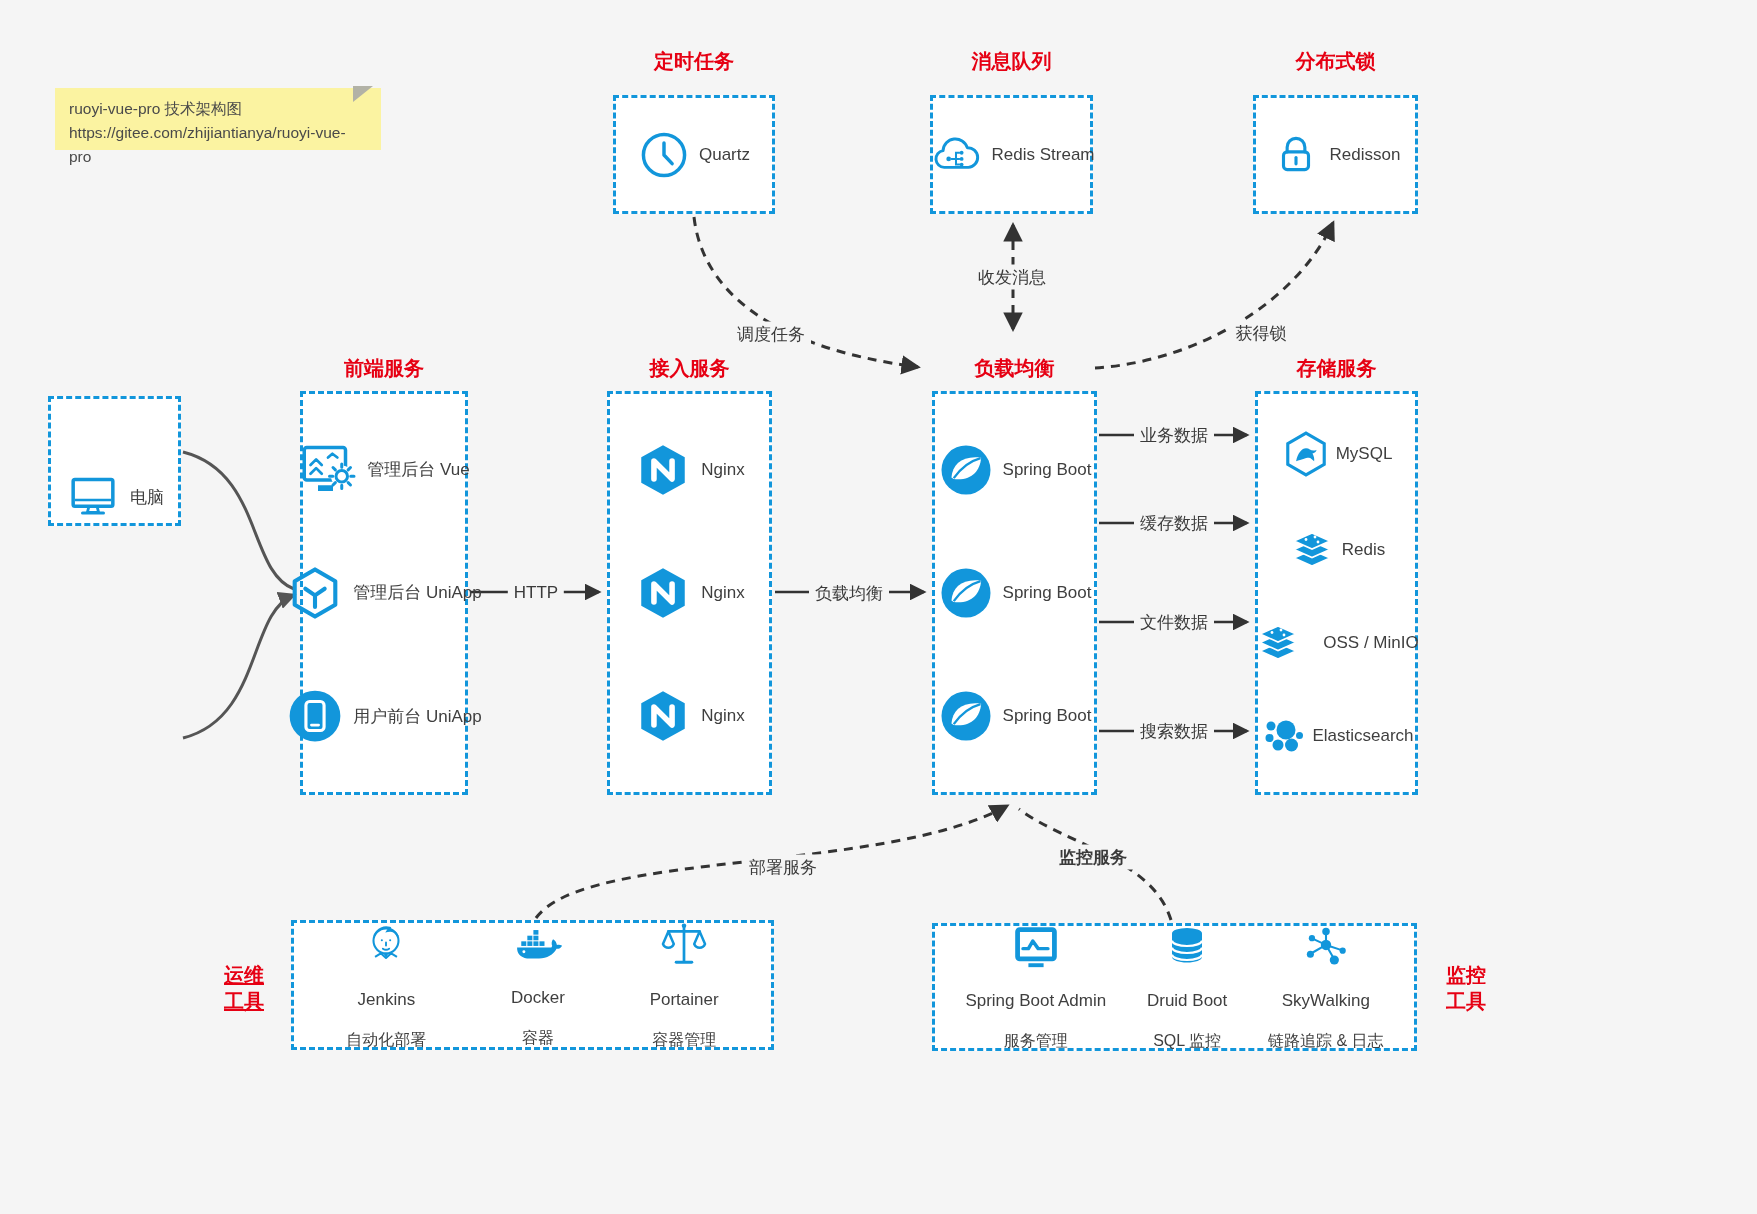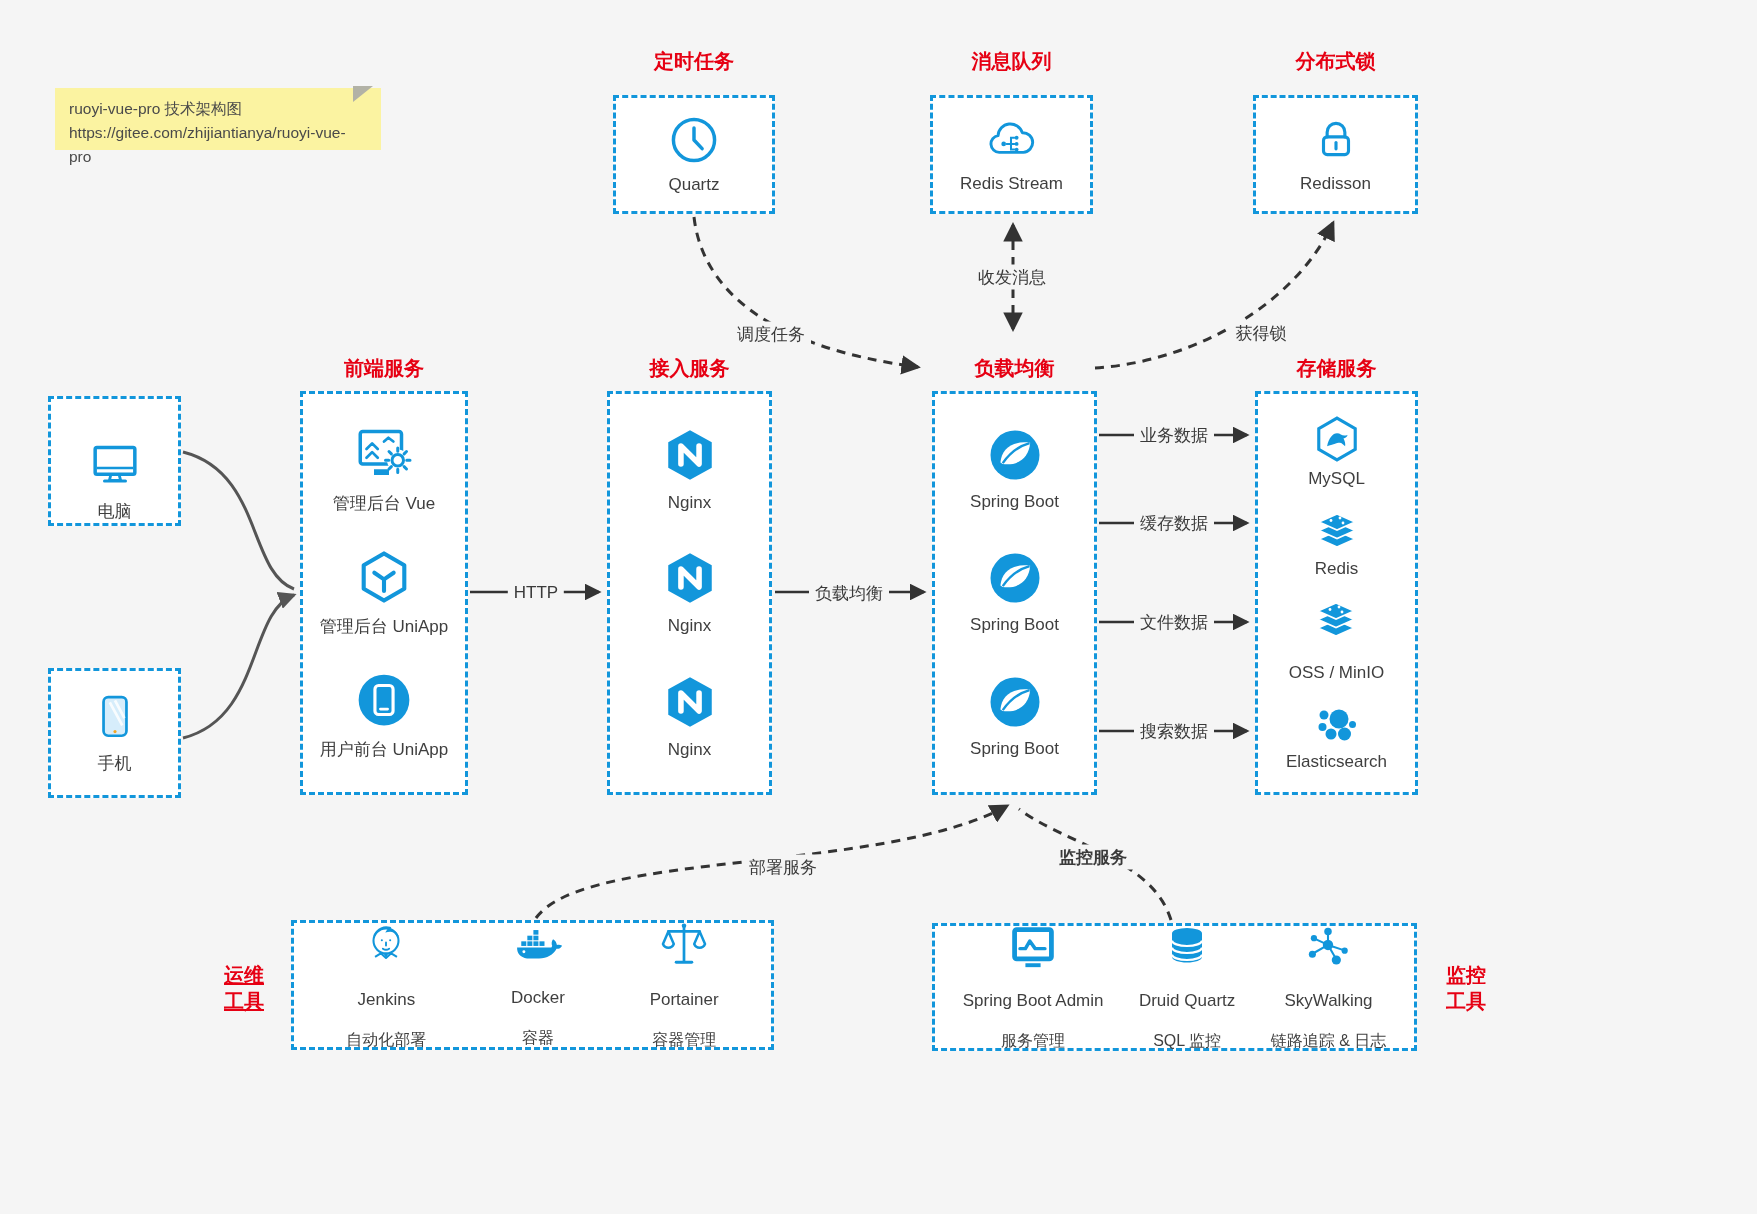--- a/index.html
+++ b/index.html
@@ -1,21 +1,21 @@
 <!DOCTYPE html>
 <html><head>
 <meta charset="utf-8">
 <style>
   html,body{margin:0;padding:0;background:#f5f5f5;font-family:"Liberation Sans","DejaVu Sans",sans-serif;}
   .canvas{position:relative;width:1757px;height:1214px;background:#f5f5f5;overflow:hidden;}
   .overlay{position:absolute;left:0;top:0;z-index:1;pointer-events:none;}
   .dashed-box{position:absolute;background:#fff;border:3px dashed #1296db;box-sizing:border-box;z-index:2;
     display:flex;flex-direction:column;align-items:center;justify-content:space-around;}
   .red-title{position:absolute;z-index:2;color:#e60013;font-weight:700;font-size:20px;text-align:center;white-space:nowrap;}
-  .svc{display:flex;flex-direction:column;align-items:center;gap:9px;}
+  .svc{display:flex;flex-direction:row;align-items:center;gap:9px;}
   .svc-label{font-size:17px;color:#3f3f3f;white-space:nowrap;}
   .edge-label{position:absolute;z-index:3;transform:translate(-50%,-50%);background:#f5f5f5;padding:1px 6px;
     font-size:17px;color:#3a3a3a;white-space:nowrap;}
   .note{position:absolute;left:55px;top:88px;width:326px;height:62px;background:#fbf3a1;z-index:4;
     padding:9px 14px;box-sizing:border-box;font-size:15.5px;color:#4a4a4a;line-height:1.55;}
   .note-fold{position:absolute;top:-2px;right:8px;width:0;height:0;border-style:solid;
     border-width:0 0 16px 20px;border-color:transparent transparent transparent #b2b2a6;z-index:5;}
   .side-title{position:absolute;z-index:2;color:#e60013;font-weight:700;font-size:20px;line-height:1.3;text-align:center;}
   .tool-row{flex-direction:row;justify-content:space-around;align-items:center;padding:0 10px;}
   .tool{display:flex;flex-direction:column;align-items:center;gap:20px;text-align:center;}
@@ -111,30 +111,20 @@
       <svg class="ic" width="56" height="52" viewBox="0 0 48 44">
         <rect x="7" y="7" width="34" height="23" rx="1.5" fill="none" stroke="#1296db" stroke-width="3"></rect>
         <path d="M8.5 24.5 h31" stroke="#1296db" stroke-width="2.2"></path>
         <path d="M20.5 30 L19.2 35.2 H28.8 L27.5 30" fill="none" stroke="#1296db" stroke-width="2.4" stroke-linejoin="round"></path>
         <path d="M15 35.8 h18" stroke="#1296db" stroke-width="2.6" stroke-linecap="round"></path>
       </svg>
       <div class="svc-label">电脑</div>
     </div>
   </div>
 
-  <div class="dashed-box" style="left:48px;top:668px;width:133px;height:130px;">
-    <div class="svc">
-      <svg class="ic" width="50" height="52" viewBox="0 0 48 48">
-        <rect x="13" y="5" width="22" height="37" rx="4.5" fill="#d6edfb" stroke="#1296db" stroke-width="2.6"></rect>
-        <path d="M19 10 L31 32 M24 8 L33 25" stroke="#ffffff" stroke-width="2.6" opacity="0.85"></path>
-        <circle cx="24" cy="38" r="1.5" fill="#f5a623"></circle>
-      </svg>
-      <div class="svc-label">手机</div>
-    </div>
-  </div>
 
   <div class="red-title" style="left:300px;top:355px;width:168px;">前端服务</div>
   <div class="red-title" style="left:607px;top:355px;width:165px;">接入服务</div>
   <div class="red-title" style="left:932px;top:355px;width:165px;">负载均衡</div>
   <div class="red-title" style="left:1255px;top:355px;width:163px;">存储服务</div>
 
   <div class="dashed-box" style="left:300px;top:391px;width:168px;height:404px;padding:14px 0;">
     <div class="svc">
       <svg class="ic" width="60" height="58" viewBox="0 0 48 46">
         <rect x="5" y="5" width="33" height="26" rx="2" fill="none" stroke="#1296db" stroke-width="2.8"></rect>
@@ -317,21 +307,21 @@
       <div class="desc">服务管理</div>
     </div>
     <div class="tool">
       <svg class="ic" width="48" height="48" viewBox="0 0 48 48">
         <ellipse cx="24" cy="10.5" rx="15" ry="5.5" fill="#1296db"></ellipse>
         <path d="M9 10.5 V34 c0 3 6.7 5.5 15 5.5 s15-2.5 15-5.5 V10.5 Z" fill="#1296db"></path>
         <path d="M9 17.5 c0 3 6.7 5.5 15 5.5 s15-2.5 15-5.5" fill="none" stroke="#ffffff" stroke-width="2.2"></path>
         <path d="M9 24.5 c0 3 6.7 5.5 15 5.5 s15-2.5 15-5.5" fill="none" stroke="#ffffff" stroke-width="2.2"></path>
         <path d="M9 31.5 c0 3 6.7 5.5 15 5.5 s15-2.5 15-5.5" fill="none" stroke="#ffffff" stroke-width="2.2"></path>
       </svg>
-      <div class="name">Druid Quartz</div>
+      <div class="name">Druid Boot</div>
       <div class="desc">SQL 监控</div>
     </div>
     <div class="tool">
       <svg class="ic" width="50" height="48" viewBox="0 0 48 46">
         <path d="M24 21 L24 9 M24 21 L11 15 M24 21 L10 29 M24 21 L31.5 34 M24 21 L39 26" stroke="#1296db" stroke-width="2"></path>
         <circle cx="24" cy="21" r="5" fill="#1296db"></circle>
         <circle cx="24" cy="8" r="3.6" fill="#1296db"></circle>
         <circle cx="10.5" cy="14.5" r="3" fill="#1296db"></circle>
         <circle cx="9" cy="30" r="3.4" fill="#1296db"></circle>
         <circle cx="32" cy="35.5" r="4.4" fill="#1296db"></circle>

